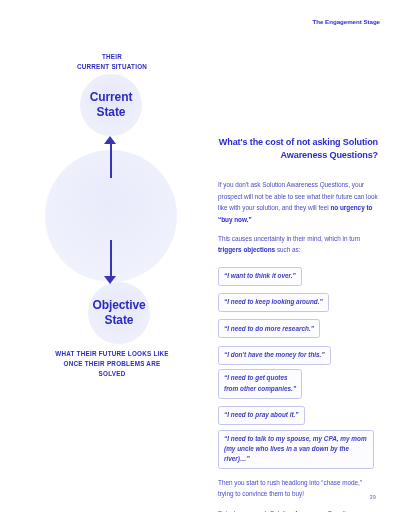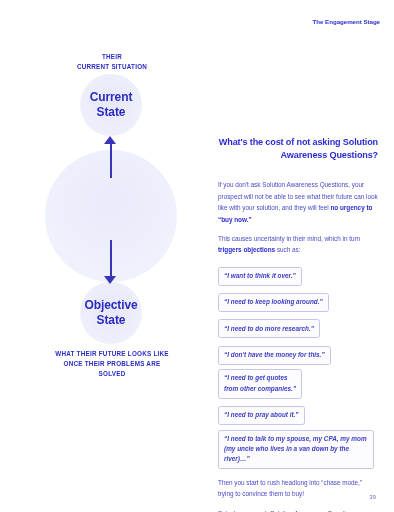--- a/index.html
+++ b/index.html
@@ -84,21 +84,21 @@
   }
 
   .circle-current {
     width: 62px; height: 62px;
     left: 66px; top: 0px;
     background: radial-gradient(circle at 50% 45%, #e6e8fa 0%, #eceefb 55%, #f0f2fc 100%);
   }
 
   .circle-objective {
     width: 62px; height: 62px;
-    left: 66px; top: 208px;
+    left: 74px; top: 208px;
     background: radial-gradient(circle at 50% 45%, #e6e8fa 0%, #eceefb 55%, #f0f2fc 100%);
     align-items: center;
   }
 
   .circle-gap-outer {
     width: 132px; height: 132px;
     left: 31px; top: 76px;
     background: radial-gradient(circle at 50% 40%, #e9ebfb 0%, #eef0fc 60%, #f3f4fd 100%);
   }
 

